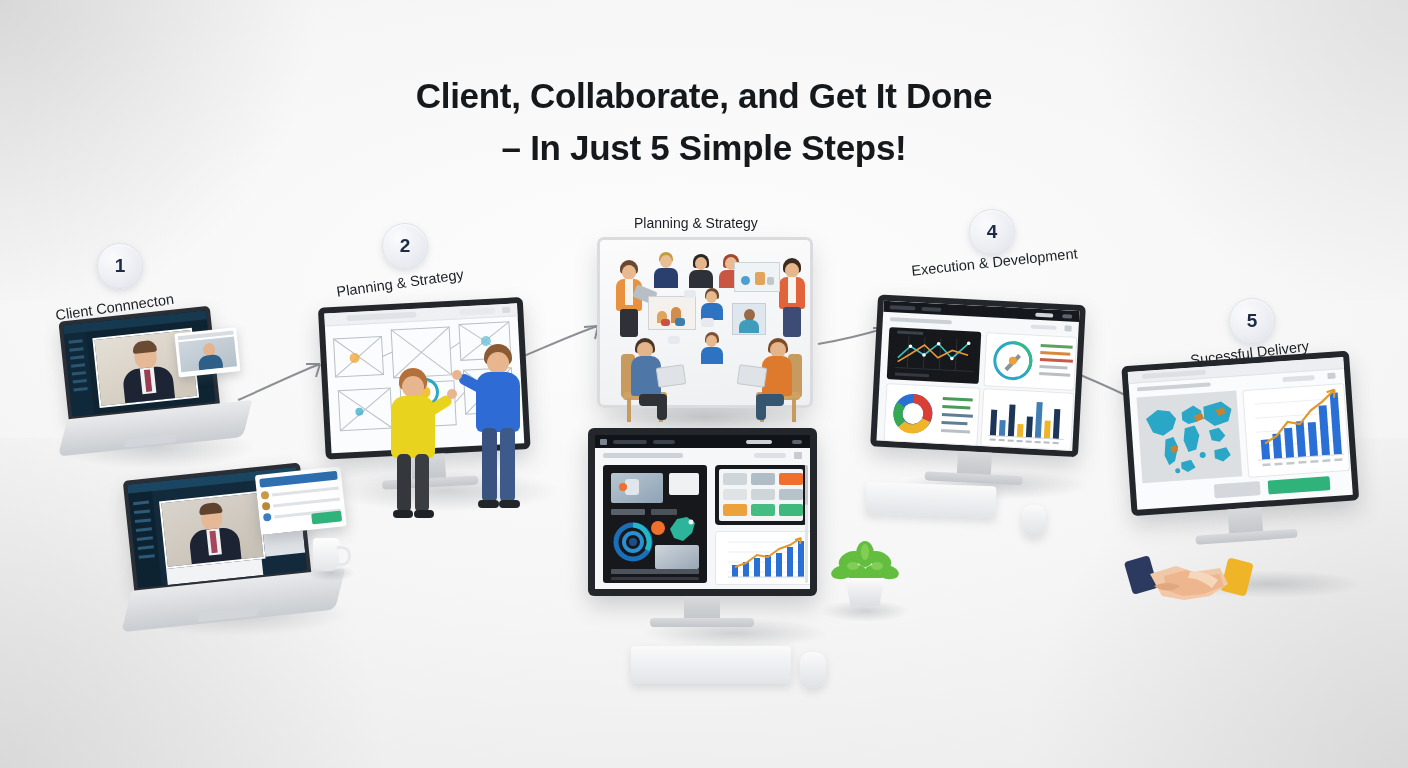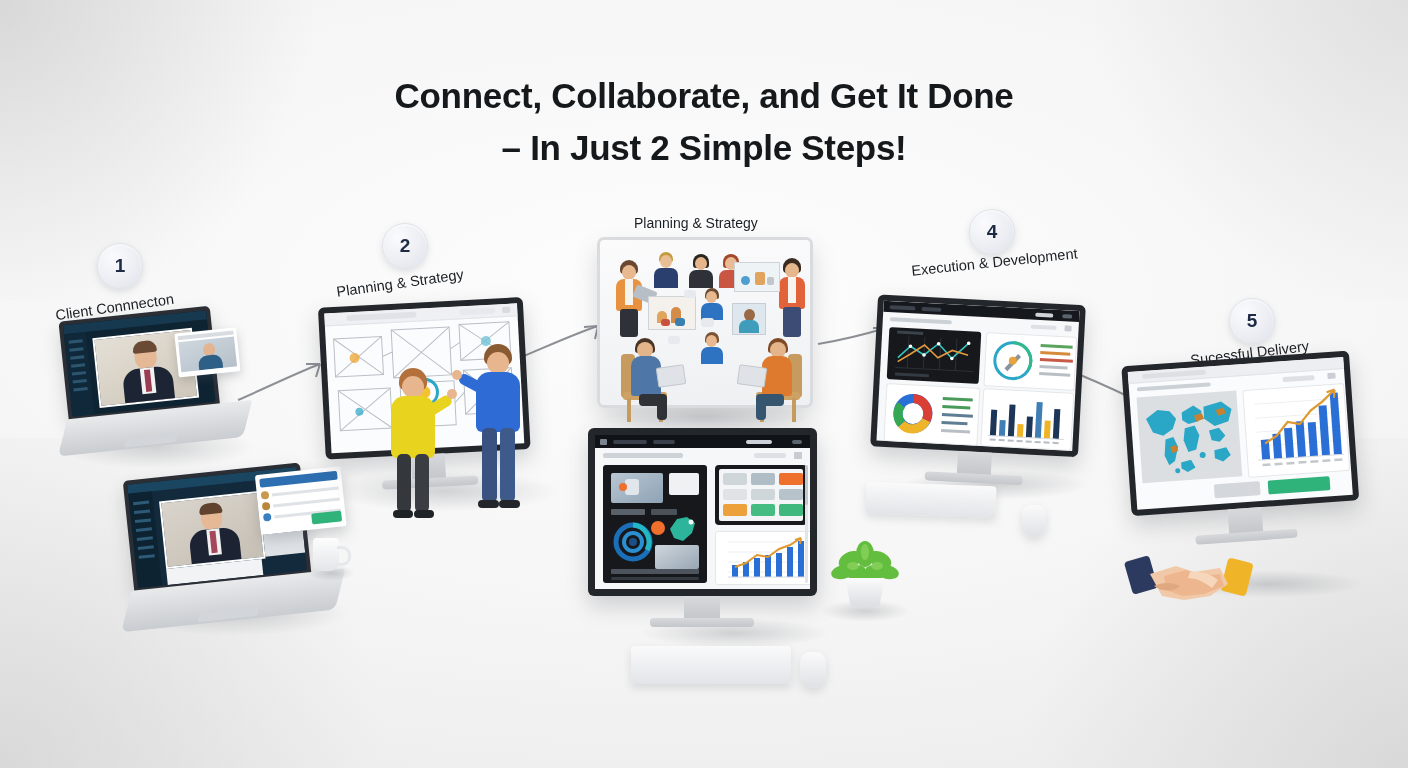--- a/index.html
+++ b/index.html
@@ -79,22 +79,22 @@
 </head>
 <body>
 
 <div id="stage">
   <div class="vig tl"></div>
   <div class="vig tr"></div>
   <div class="vig bl"></div>
   <div class="vig br"></div>
 
   <div id="headline">
-    <span class="l1">Connect, Collaborate, and Get It Done</span>
-    <span class="l2">– In Just 2 Simple Steps!</span>
+    <span class="l1">Client, Collaborate, and Get It Done</span>
+    <span class="l2">– In Just 5 Simple Steps!</span>
   </div>
 
   <svg class="arrow" style="left:236px;top:352px;" width="96" height="52" viewBox="0 0 96 52">
     <path d="M2 48 C30 36 58 22 84 12" stroke="#8d9095" stroke-width="2" fill="none"></path>
     <path d="M84 12 L70 12 M84 12 L80 25" stroke="#8d9095" stroke-width="2" fill="none"></path>
   </svg>
   <svg class="arrow" style="left:522px;top:318px;" width="86" height="42" viewBox="0 0 86 42">
     <path d="M2 38 C26 28 52 16 76 8" stroke="#8d9095" stroke-width="2" fill="none"></path>
     <path d="M76 8 L62 9 M76 8 L73 21" stroke="#8d9095" stroke-width="2" fill="none"></path>
   </svg>

